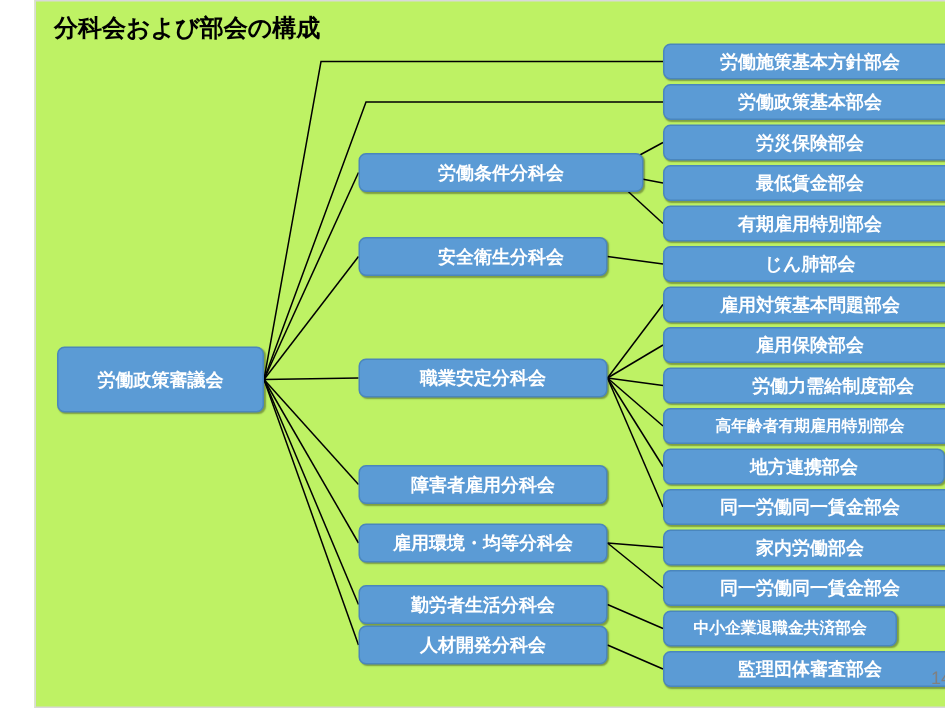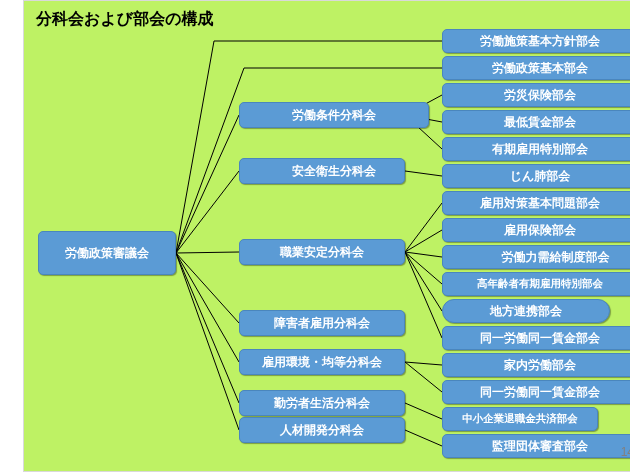--- a/index.html
+++ b/index.html
@@ -131,21 +131,21 @@
       </div>
       <div class="node leaf" style="left: 418px; top: 217px; width: 196px; height: 24px;">
         <span>雇用保険部会</span>
       </div>
       <div class="node leaf" style="left: 418px; top: 244px; width: 227px; height: 24px;">
         <span>労働力需給制度部会</span>
       </div>
       <div class="node leaf sm" style="left: 418px; top: 271px; width: 196px; height: 24px;">
         <span>高年齢者有期雇用特別部会</span>
       </div>
-      <div class="node leaf" style="left: 418px; top: 298px; width: 168px; height: 24px; border-radius: 12px;">
+      <div class="node leaf" style="left: 418px; top: 298px; width: 188px; height: 24px;">
         <span>地方連携部会</span>
       </div>
       <div class="node leaf" style="left: 418px; top: 325px; width: 196px; height: 24px;">
         <span>同一労働同一賃金部会</span>
       </div>
       <div class="node leaf" style="left: 418px; top: 352px; width: 196px; height: 24px;">
         <span>家内労働部会</span>
       </div>
       <div class="node leaf" style="left: 418px; top: 379px; width: 196px; height: 24px;">
         <span>同一労働同一賃金部会</span>

